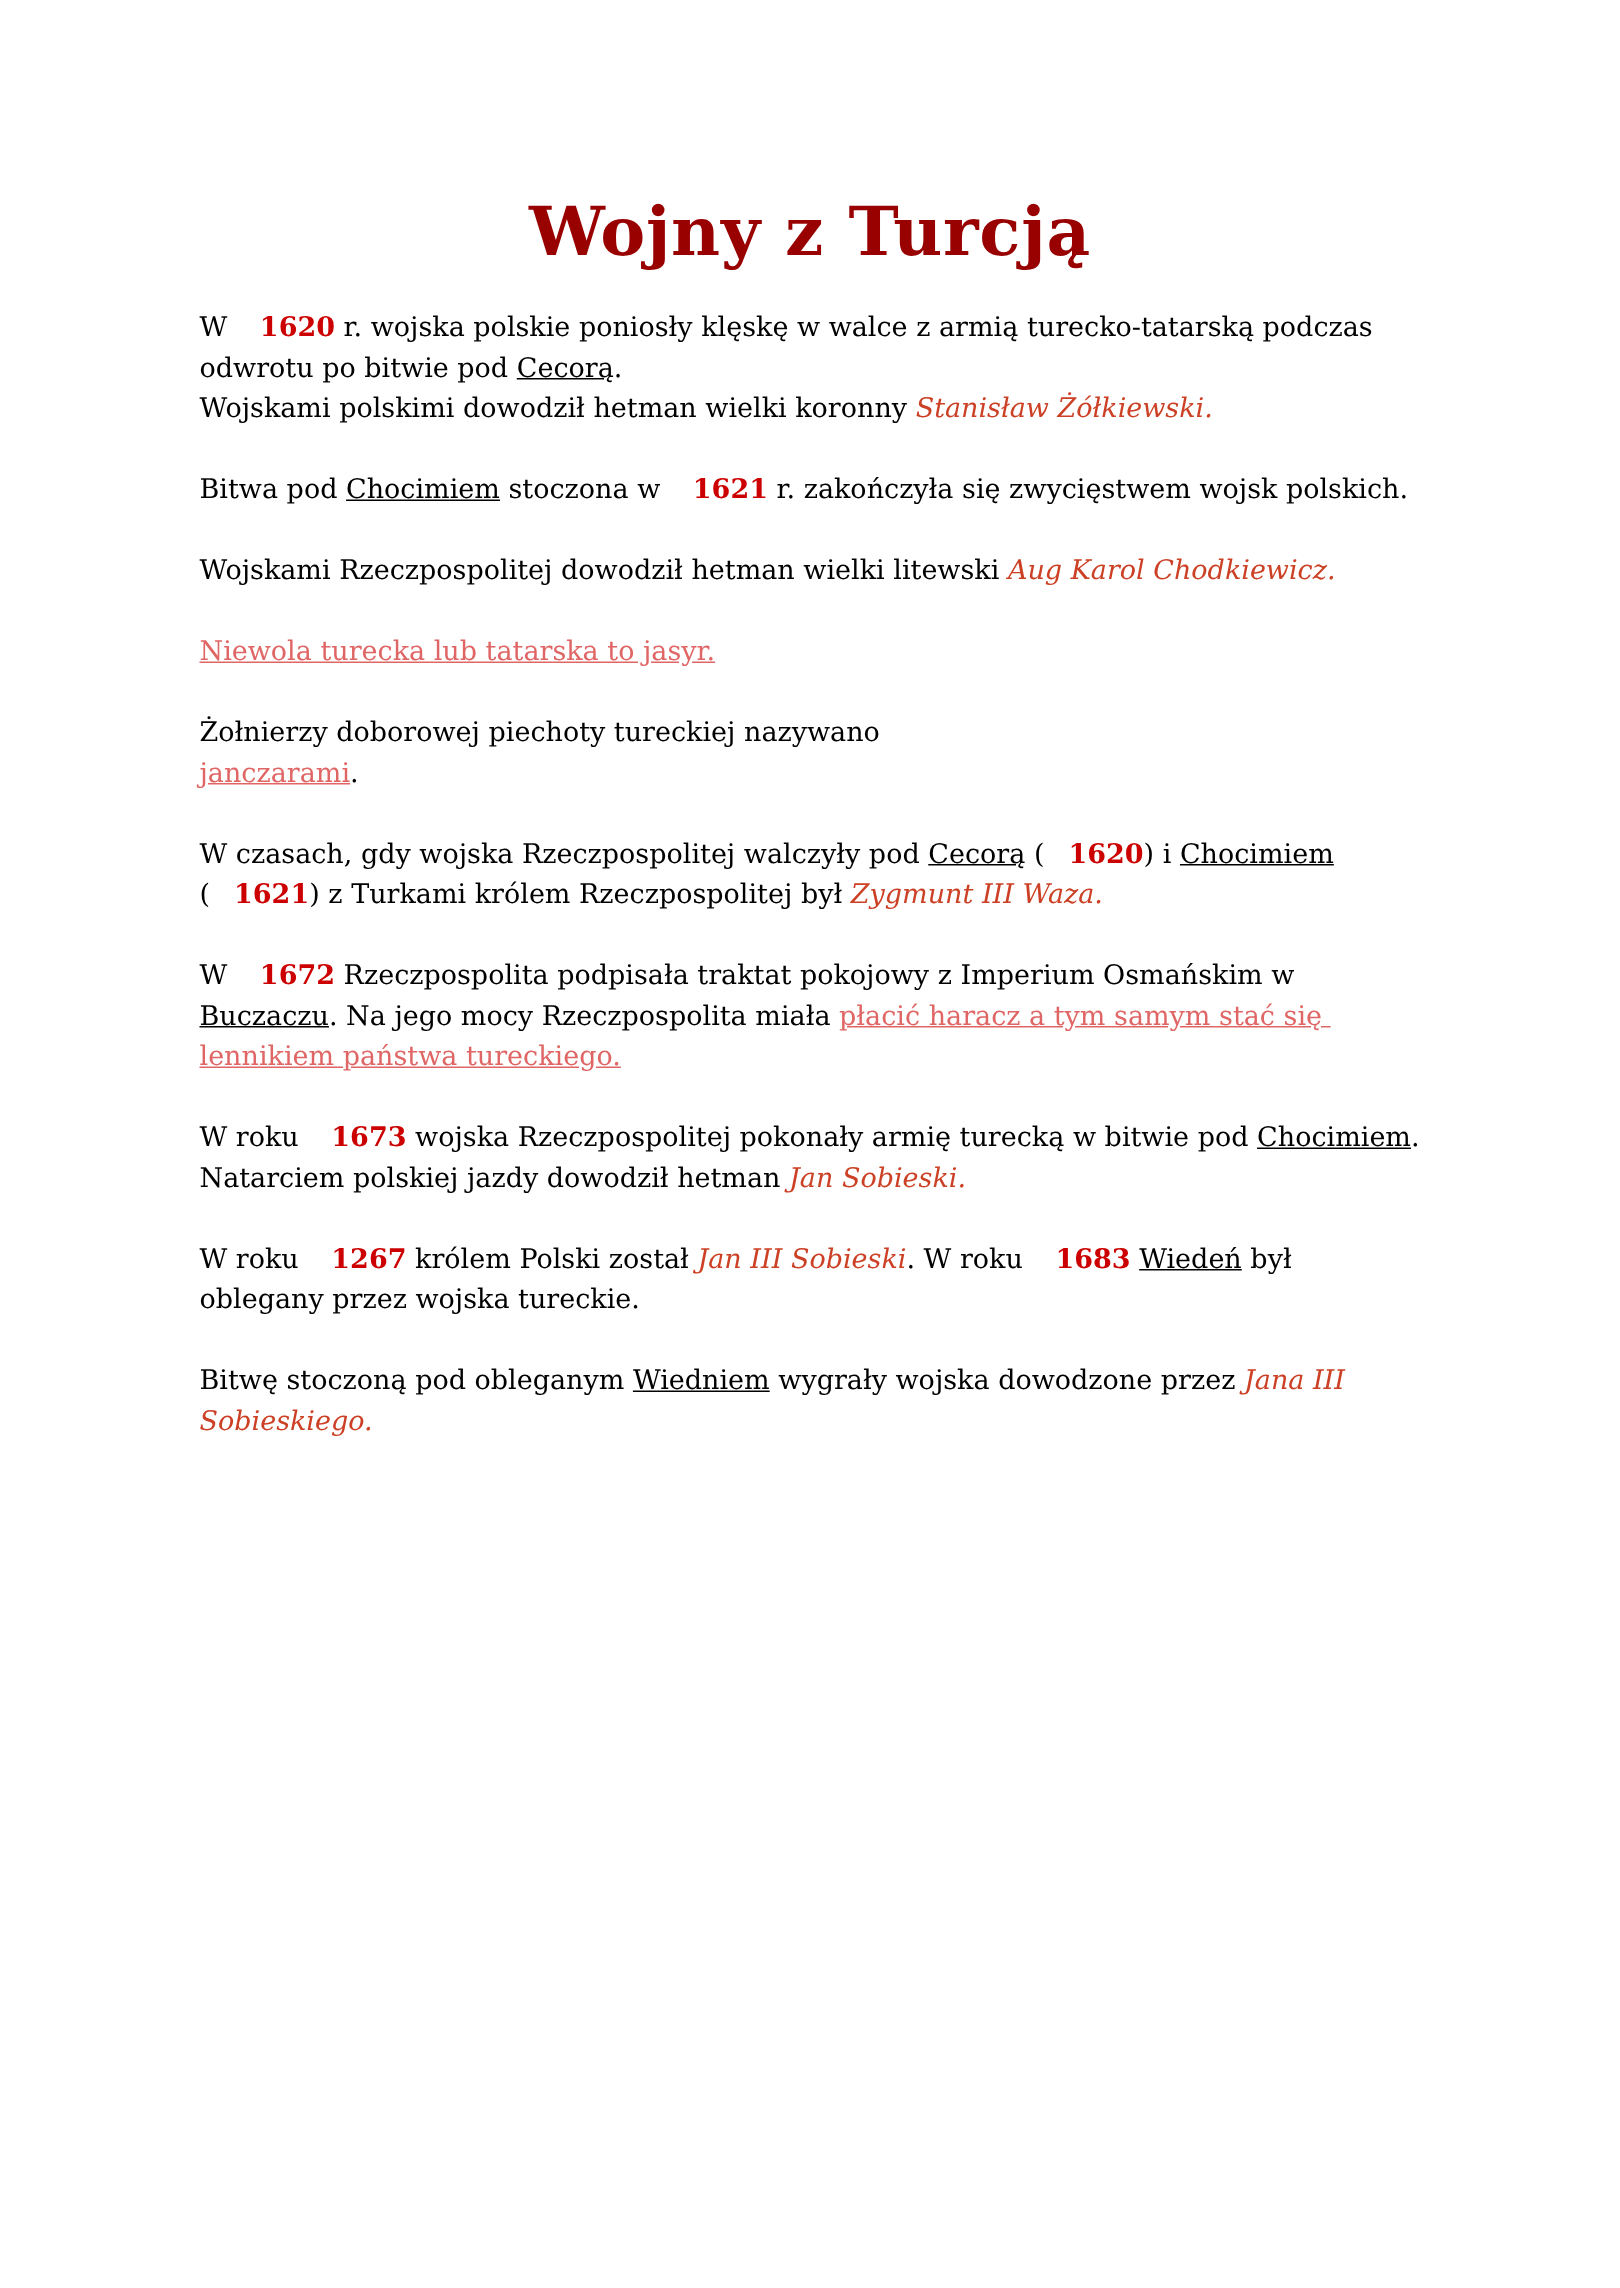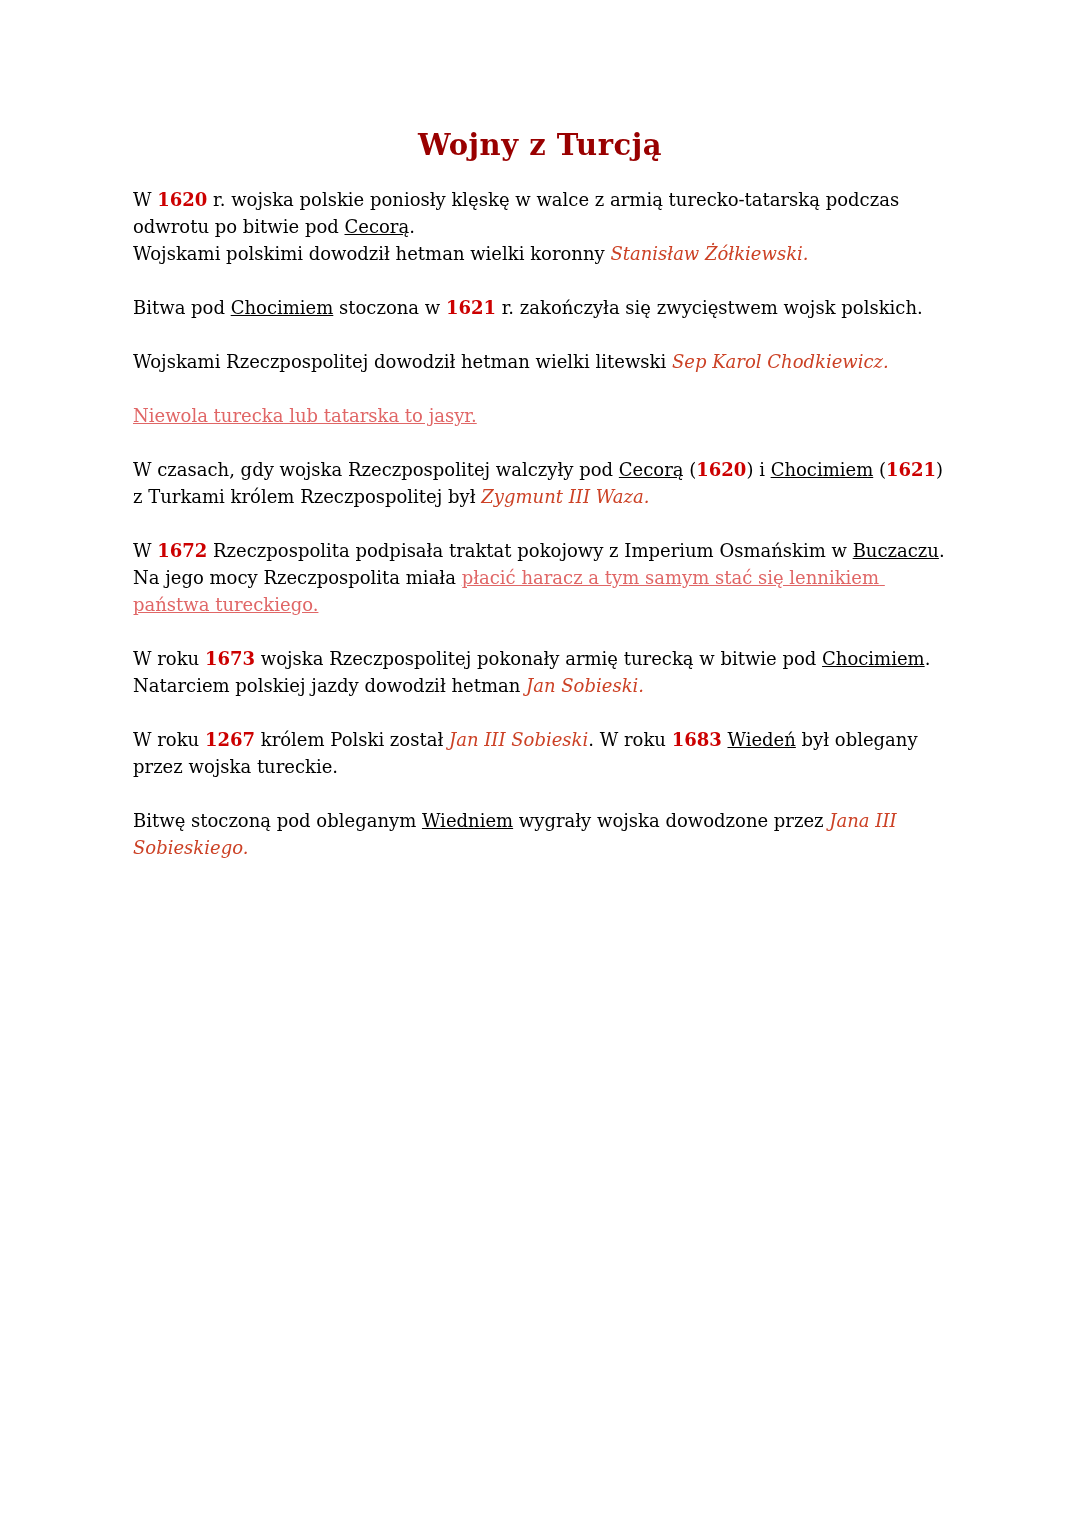--- a/index.html
+++ b/index.html
@@ -11,50 +11,52 @@
     color: #000000;
   }
   .page {
     width: 1080px;
     min-height: 1525px;
     padding: 128px 133px 40px 133px;
     background: #ffffff;
   }
   .doc-title {
     text-align: center;
-    font-size: 29px;
+    font-size: 45px;
     font-weight: bold;
     color: var(--title, #990000);
     margin-bottom: 24px;
     letter-spacing: 0.5px;
   }
   .doc-body { width: 100%; }
   .para {
     font-size: 18px;
     line-height: 27px;
     margin-bottom: 27px;
     white-space: pre-wrap;
     color: var(--text, #000000);
   }
   .seg-n { color: var(--text, #000000); }
-  .seg-y { color: var(--year, #cc0000); font-weight: bold; }
+  .seg-y { color: var(--year, #cc0000); font-weight: bold; margin-left: 16px; }
   .seg-u { color: var(--text, #000000); text-decoration: underline; }
   .seg-i { color: var(--name, #cc4125); font-style: italic; }
   .seg-l { color: var(--link, #e06666); text-decoration: underline; }
 </style>
 </head>
 <body>
 
 <div class="page">
   <h1 class="doc-title">Wojny z Turcją</h1>
   <div class="doc-body">
       <p class="para"><span class="seg-n">W </span><span class="seg-y">1620</span><span class="seg-n"> r. wojska polskie poniosły klęskę w walce z armią turecko-tatarską podczas odwrotu po bitwie pod </span><span class="seg-u">Cecorą</span><span class="seg-n">.
 Wojskami polskimi dowodził hetman wielki koronny </span><span class="seg-i">Stanisław Żółkiewski.</span></p>
       <p class="para"><span class="seg-n">Bitwa pod </span><span class="seg-u">Chocimiem</span><span class="seg-n"> stoczona w </span><span class="seg-y">1621</span><span class="seg-n"> r. zakończyła się zwycięstwem wojsk polskich.</span></p>
-      <p class="para"><span class="seg-n">Wojskami Rzeczpospolitej dowodził hetman wielki litewski </span><span class="seg-i">Sep Karol Chodkiewicz.</span></p>
+      <p class="para"><span class="seg-n">Wojskami Rzeczpospolitej dowodził hetman wielki litewski </span><span class="seg-i">Aug Karol Chodkiewicz.</span></p>
       <p class="para"><span class="seg-l">Niewola turecka lub tatarska to jasyr.</span></p>
+      <p class="para"><span class="seg-n">Żołnierzy doborowej piechoty tureckiej nazywano
+</span><span class="seg-l">janczarami</span><span class="seg-n">.</span></p>
       <p class="para"><span class="seg-n">W czasach, gdy wojska Rzeczpospolitej walczyły pod </span><span class="seg-u">Cecorą</span><span class="seg-n"> (</span><span class="seg-y">1620</span><span class="seg-n">) i </span><span class="seg-u">Chocimiem</span><span class="seg-n"> (</span><span class="seg-y">1621</span><span class="seg-n">) z Turkami królem Rzeczpospolitej był </span><span class="seg-i">Zygmunt III Waza.</span></p>
       <p class="para"><span class="seg-n">W </span><span class="seg-y">1672</span><span class="seg-n"> Rzeczpospolita podpisała traktat pokojowy z Imperium Osmańskim w </span><span class="seg-u">Buczaczu</span><span class="seg-n">. Na jego mocy Rzeczpospolita miała </span><span class="seg-l">płacić haracz a tym samym stać się lennikiem państwa tureckiego.</span></p>
       <p class="para"><span class="seg-n">W roku </span><span class="seg-y">1673</span><span class="seg-n"> wojska Rzeczpospolitej pokonały armię turecką w bitwie pod </span><span class="seg-u">Chocimiem</span><span class="seg-n">. Natarciem polskiej jazdy dowodził hetman </span><span class="seg-i">Jan Sobieski.</span></p>
       <p class="para"><span class="seg-n">W roku </span><span class="seg-y">1267</span><span class="seg-n"> królem Polski został </span><span class="seg-i">Jan III Sobieski</span><span class="seg-n">. W roku </span><span class="seg-y">1683</span><span class="seg-n"> </span><span class="seg-u">Wiedeń</span><span class="seg-n"> był oblegany przez wojska tureckie.</span></p>
       <p class="para"><span class="seg-n">Bitwę stoczoną pod obleganym </span><span class="seg-u">Wiedniem</span><span class="seg-n"> wygrały wojska dowodzone przez </span><span class="seg-i">Jana III Sobieskiego.</span></p>
     </div>
 </div>
 
 </body></html>

